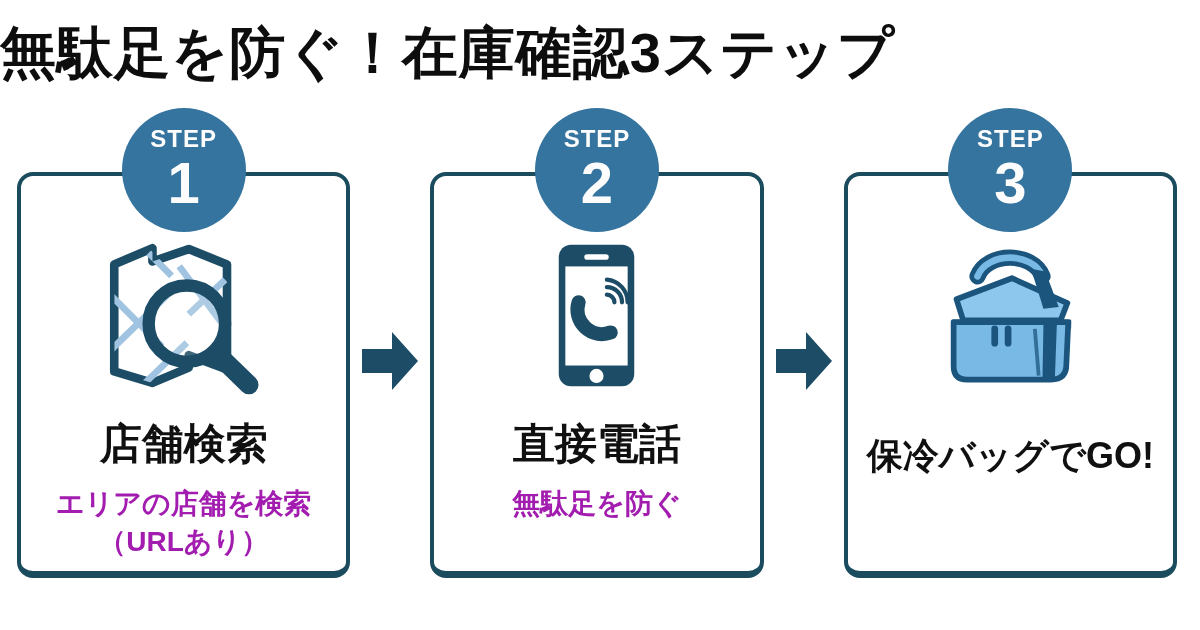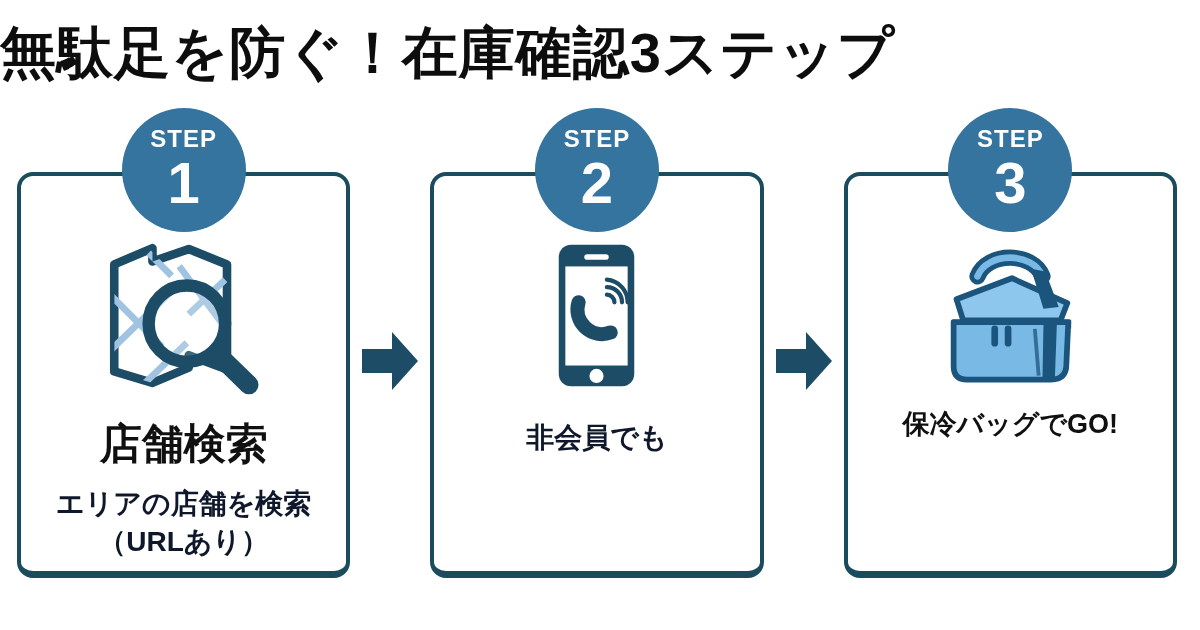--- a/index.html
+++ b/index.html
@@ -74,28 +74,28 @@
     margin-top:50px;
     display:flex;align-items:center;justify-content:center;
   }
   .heading{
     margin-top:10px;
     font-size:42px;
     font-weight:900;
     white-space:nowrap;
     color:#101010;
   }
-  .step-3 .heading{font-size:27px;margin-top:0;}
+  .step-3 .heading{font-size:36px;margin-top:26px;}
   .subtext{
     margin-top:13px;
     font-size:28px;
     font-weight:700;
     text-align:center;
     line-height:1.38;
-    color:#0f172a;
+    color:#a21caf;
   }
   .arrow{
     flex:0 0 80px;
     display:flex;justify-content:center;
     margin-top:224px;
   }
 </style>
 </head>
 <body>
 
@@ -158,22 +158,23 @@
             <rect x="32" y="28" width="66" height="105" fill="#ffffff"></rect>
             <circle cx="65" cy="144" r="7.5" fill="#ffffff"></circle>
             <path d="M46,66 A26,26 0 0 0 80,98" stroke="var(--navy)" stroke-width="15" fill="none" stroke-linecap="round"></path>
             <g stroke="var(--navy)" stroke-width="4.5" fill="none" stroke-linecap="round">
               <path d="M76,58 a8,8 0 0 1 8,8"></path>
               <path d="M76,50 a16,16 0 0 1 16,16"></path>
               <path d="M76,42 a24,24 0 0 1 22,24"></path>
             </g>
           </svg>
         </div>
+        <div class="heading">直接電話</div>
         <div class="subtext">
-          <div>非会員でも</div>
+          <div>無駄足を防ぐ</div>
         </div>
       </div>
     </div>
 
     <div class="arrow">
       <svg viewBox="0 0 56 58" width="56" height="58" aria-hidden="true">
         <polygon points="0,17 30,17 30,0 56,29 30,58 30,41 0,41" fill="var(--navy)"></polygon>
       </svg>
     </div>
 

